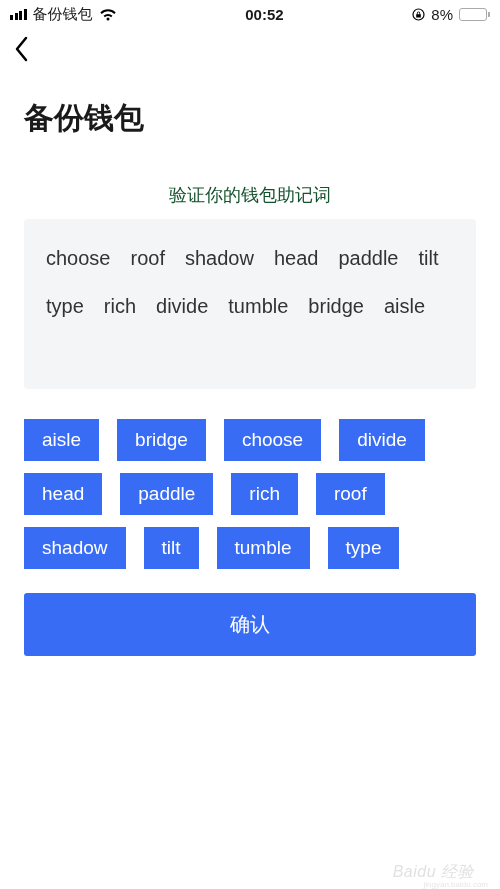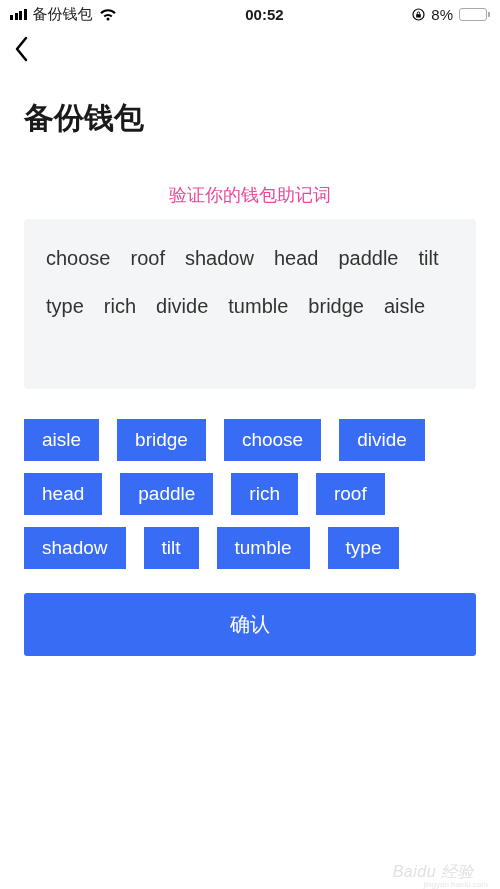--- a/index.html
+++ b/index.html
@@ -34,21 +34,21 @@
     position: relative; padding:1px;
   }
   .battery-fill { height:100%; width:10%; background:#ff3b30; border-radius:1px; }
   .battery-tip { width:2px; height:5px; background:#aaa; border-radius:0 1px 1px 0; }
   .nav {
     height: 46px; display: flex; align-items: center; padding: 0 14px;
   }
   .back-chevron { width: 16px; height: 26px; }
   .content { padding: 0 24px; }
   .page-title { font-size: 30px; font-weight: 600; margin-top: 24px; margin-bottom: 44px; }
-  .sub-title { text-align: center; font-size: 18px; color: #ec4899; margin-bottom: 12px; }
+  .sub-title { text-align: center; font-size: 18px; color: #14532d; margin-bottom: 12px; }
   .sub-desc { text-align: center; font-size: 16px; color: #9a9a9a; line-height: 1.55; padding: 0 2px; margin-bottom: 28px; }
   .phrase-box {
     background: #f4f5f6; border-radius: 4px; padding: 26px 22px 70px 22px;
     margin-bottom: 30px;
   }
   .phrase-words {
     display: flex; flex-wrap: wrap; gap: 22px 20px; font-size: 20px;
     color: #333; line-height: 1.3;
   }
   .chips { display: flex; flex-wrap: wrap; gap: 12px 18px; margin-bottom: 24px; }

